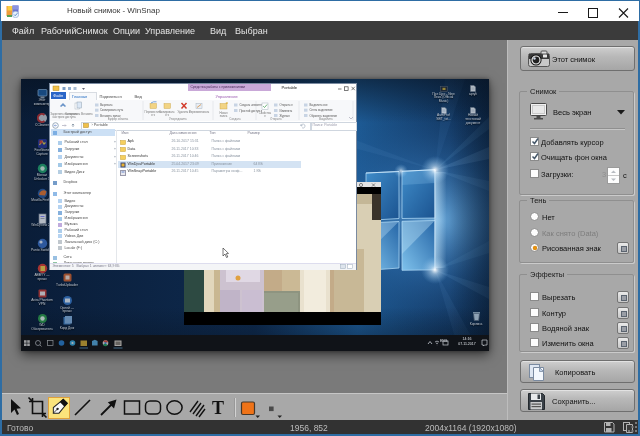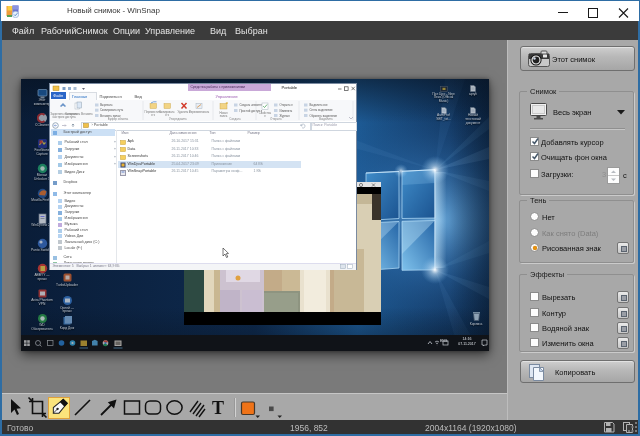--- a/index.html
+++ b/index.html
@@ -726,20 +726,31 @@
 
   <div class="btn" style="top:320px;height:23px">
     <svg class="abs" style="left:8px;top:3px" width="16" height="17" viewBox="0 0 16 17">
       <rect x="0.5" y="0.5" width="10" height="13" fill="#dfe7f2" stroke="#7a8aa0"></rect>
       <path d="M4.5 3.5 h10 v13 h-10 z" fill="#f4f8fd" stroke="#7a8aa0"></path>
       <path d="M10.5 3.5 l4 4 h-4 z" fill="#c4d4ea" stroke="#7a8aa0" stroke-width="0.8"></path>
     </svg>
     <span class="t" style="left:34px;top:7px">Копировать</span>
   </div>
 
+  <div class="btn" style="top:349px;height:23px">
+    <svg class="abs" style="left:6px;top:2px" width="19" height="19" viewBox="0 0 19 19">
+      <path d="M1.5 1.5 h14 l2 2 v14 h-16 z" fill="#3a4148" stroke="#23282d"></path>
+      <rect x="4" y="1.5" width="10" height="6.5" fill="#e8eaec"></rect>
+      <rect x="10.5" y="2.5" width="2.5" height="4.5" fill="#3a4148"></rect>
+      <rect x="3.5" y="10" width="11.5" height="7.5" fill="#caccce"></rect>
+      <rect x="4.5" y="11.5" width="9.5" height="1.2" fill="#555"></rect>
+      <rect x="4.5" y="14" width="9.5" height="1.2" fill="#555"></rect>
+    </svg>
+    <span class="t" style="left:31px;top:7px">Сохранить...</span>
+  </div>
 </div>
 <div id="toolbar">
 
   <div class="abs" style="left:46px;top:3px;width:22px;height:22px;box-sizing:border-box;background:#fbe47c;border:1px solid #e0a23c;"></div>
   <svg class="abs" style="left:0px;top:0px" width="280" height="27" viewBox="0 0 280 27">
 
     <path d="M9 5 L9 19 L12.5 15.5 L15 21 L17 20 L14.6 14.8 L19 14.2 Z" fill="#111"></path>
 
     <path d="M30.5 4 V19.5 H44 M27 7.5 H40.5 V23 M30.5 7.5 L26.5 3.5 M40.5 19.5 L44.5 23.5" stroke="#111" stroke-width="1.6" fill="none"></path>
 

